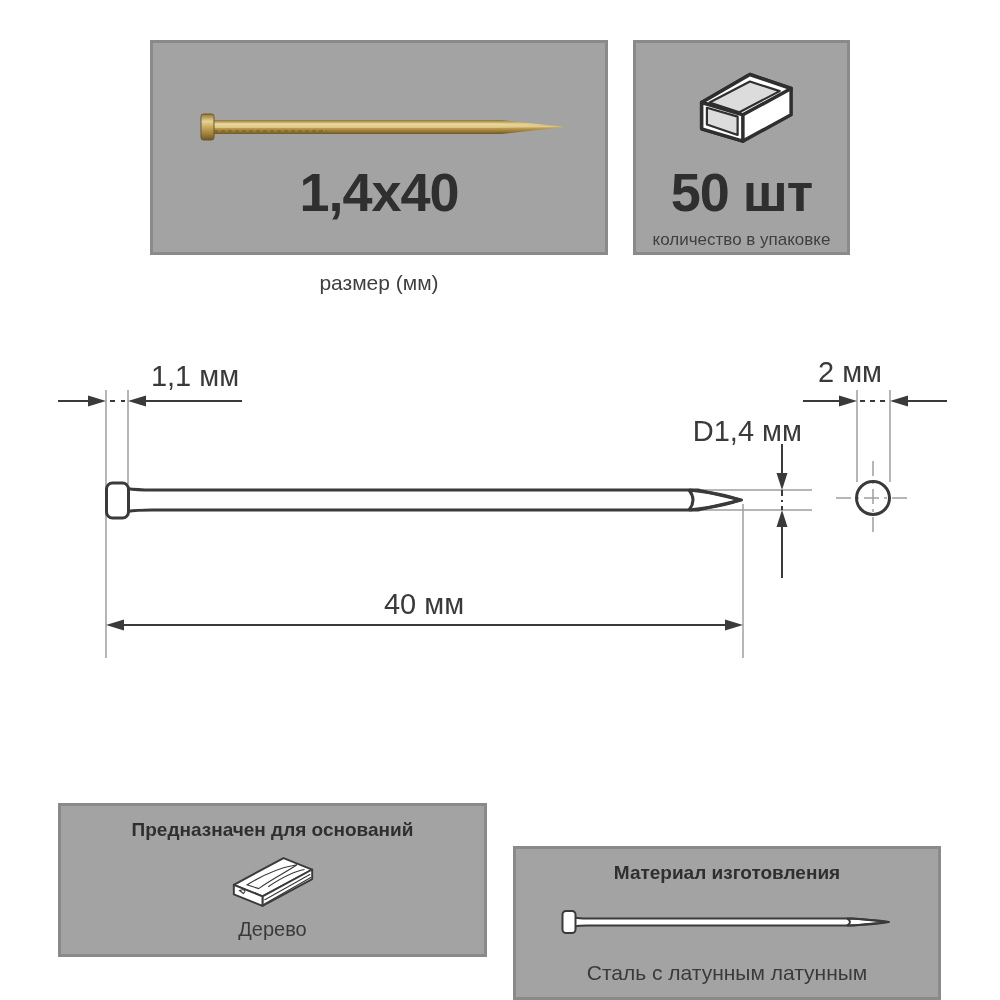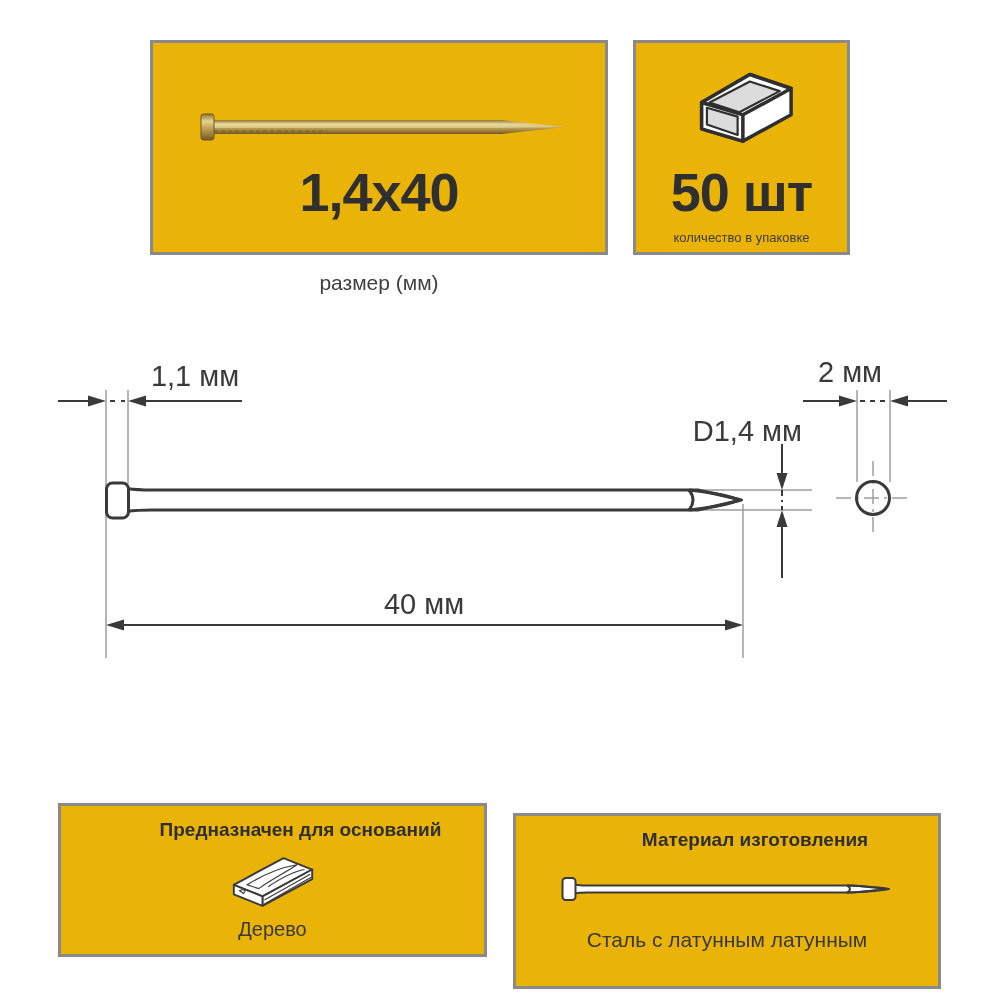--- a/index.html
+++ b/index.html
@@ -1,23 +1,23 @@
 <!DOCTYPE html>
 <html><head>
 <meta charset="utf-8">
 <style>
   html,body{margin:0;padding:0;background:#ffffff;}
   .stage{position:relative;width:1000px;height:1000px;background:#ffffff;overflow:hidden;
          font-family:"Liberation Sans","DejaVu Sans",sans-serif;color:#303030;}
-  .card{position:absolute;box-sizing:border-box;border:3px solid #8a8a8a;background:#eab308;}
+  .card{position:absolute;box-sizing:border-box;border:3px solid #8a8a8a;background:#a3a3a3;}
   .big-value{position:absolute;left:0;width:100%;text-align:center;
              font-size:54px;font-weight:bold;letter-spacing:-1px;color:#2f2f2f;line-height:1;}
   .caption{position:absolute;left:0;width:100%;text-align:center;color:#3f3f3f;}
   .dim-label{position:absolute;font-size:29px;color:#3a3a3a;white-space:nowrap;}
-  .card-title{position:absolute;left:0;width:100%;text-align:center;font-size:19px;font-weight:bold;color:#2f2f2f;margin-left:28px;}
+  .card-title{position:absolute;left:0;width:100%;text-align:center;font-size:19px;font-weight:bold;color:#2f2f2f;}
   .card-item{position:absolute;left:0;width:100%;text-align:center;font-size:20px;color:#3a3a3a;}
   svg{display:block;}
 </style>
 </head>
 <body>
 
 <div class="stage">
 
   <div class="card" style="left:150px;top:40px;width:458px;height:215px;">
     <svg style="position:absolute;left:44px;top:68px;" width="370" height="32" viewBox="0 0 370 32">
@@ -43,21 +43,21 @@
     <svg style="position:absolute;left:50%;top:20px;transform:translateX(-50%);" width="114" height="94" viewBox="0 0 130 105">
       <g stroke="#2f2f2f" stroke-linejoin="round" fill="#ffffff">
         <polygon points="74,12 121,28 121,58 66,88 19,74 19,44" stroke-width="4"></polygon>
         <polygon points="74,12 121,28 66,58 19,44" stroke-width="4"></polygon>
         <polygon points="19,44 66,58 66,88 19,74" stroke-width="4"></polygon>
         <polygon points="28,44 74,20 108,31 62,55" fill="#dcdcdc" stroke-width="2.5"></polygon>
         <polygon points="25,50 60,60 60,81 25,69" fill="#dcdcdc" stroke-width="2.5"></polygon>
       </g>
     </svg>
     <div class="big-value" style="top:122px;">50 шт</div>
-    <div class="caption" style="top:187px;font-size:13px;">количество в упаковке</div>
+    <div class="caption" style="top:187px;font-size:17px;">количество в упаковке</div>
   </div>
 
   <svg style="position:absolute;left:0;top:340px;" width="1000" height="340" viewBox="0 0 1000 340">
 
     <g stroke="#9e9e9e" stroke-width="1.5">
       <path d="M106,50 V318"></path>
       <path d="M128,50 V144"></path>
       <path d="M743,164 V318"></path>
       <path d="M857,50 V142"></path>
       <path d="M890,50 V142"></path>
@@ -125,21 +125,21 @@
       <g stroke="#3a3a3a" stroke-width="1.2" fill="none">
         <path d="M18,36 C34,26 52,18 70,15 C60,22 44,30 30,40 Z"></path>
         <path d="M40,38 C52,30 66,22 78,20"></path>
         <path d="M36,52 L84,25 M36,56 L85,28"></path>
         <path d="M10,42 C14,40 18,42 14,45 Z"></path>
       </g>
     </svg>
     <div class="card-item" style="top:112px;">Дерево</div>
   </div>
 
-  <div class="card" style="left:513px;top:813px;width:428px;height:176px;">
+  <div class="card" style="left:513px;top:846px;width:428px;height:154px;">
     <div class="card-title" style="top:13px;">Материал изготовления</div>
     <svg style="position:absolute;left:50%;top:58px;transform:translateX(-50%);" width="332" height="30" viewBox="0 0 332 30">
       <path d="M14,10.5 C18,11.5 21,11.5 26,11.5 H292 L328,15 L292,18.5 H26 C21,18.5 18,18.5 14,19.5" fill="#ffffff" stroke="#3a3a3a" stroke-width="2" stroke-linejoin="round"></path>
       <path d="M286,11.5 Q292,15 286,18.5 M286,11.5 Q314,12.5 327,15 M286,18.5 Q314,17.5 327,15" fill="none" stroke="#3a3a3a" stroke-width="2"></path>
       <rect x="1.5" y="4" width="13" height="22" rx="3.5" fill="#ffffff" stroke="#3a3a3a" stroke-width="2"></rect>
     </svg>
     <div class="card-item" style="top:112px;font-size:21px;">Сталь с латунным латунным</div>
   </div>
 
 </div>

